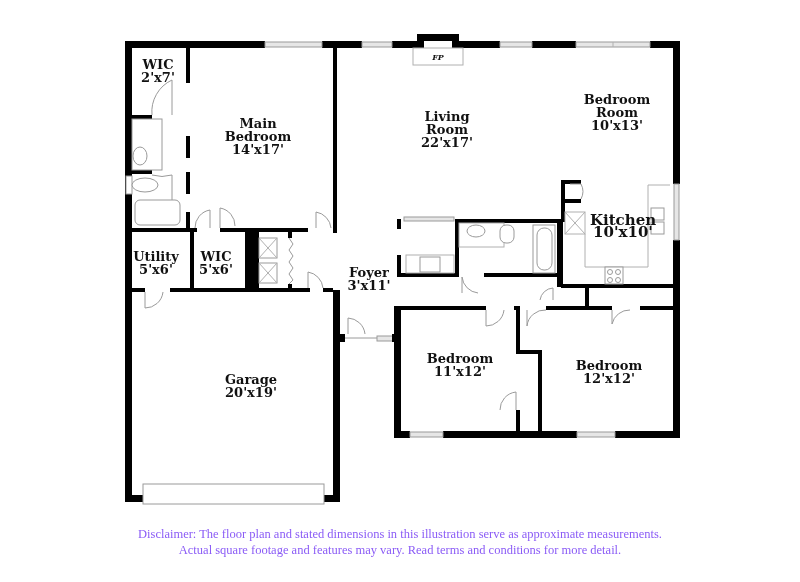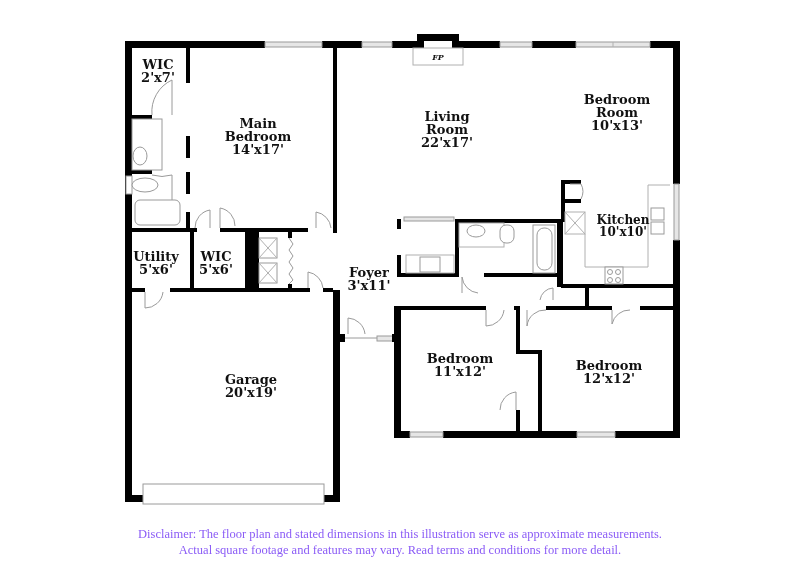--- a/index.html
+++ b/index.html
@@ -194,21 +194,21 @@
 <div class="label" style="left:447px; top:110px;">
   <span>Living</span>
   <span>Room</span>
   <span>22'x17'</span>
 </div>
 <div class="label" style="left:617px; top:93px;">
   <span>Bedroom</span>
   <span>Room</span>
   <span>10'x13'</span>
 </div>
-<div class="label" style="left:623px; top:214px; font-size:12px; line-height:12px;">
+<div class="label" style="left:623px; top:214px; font-size:15px; line-height:12px;">
   <span>Kitchen</span>
   <span>10'x10'</span>
 </div>
 <div class="label" style="left:156px; top:250px;">
   <span>Utility</span>
   <span>5'x6'</span>
 </div>
 <div class="label" style="left:216px; top:250px;">
   <span>WIC</span>
   <span>5'x6'</span>

